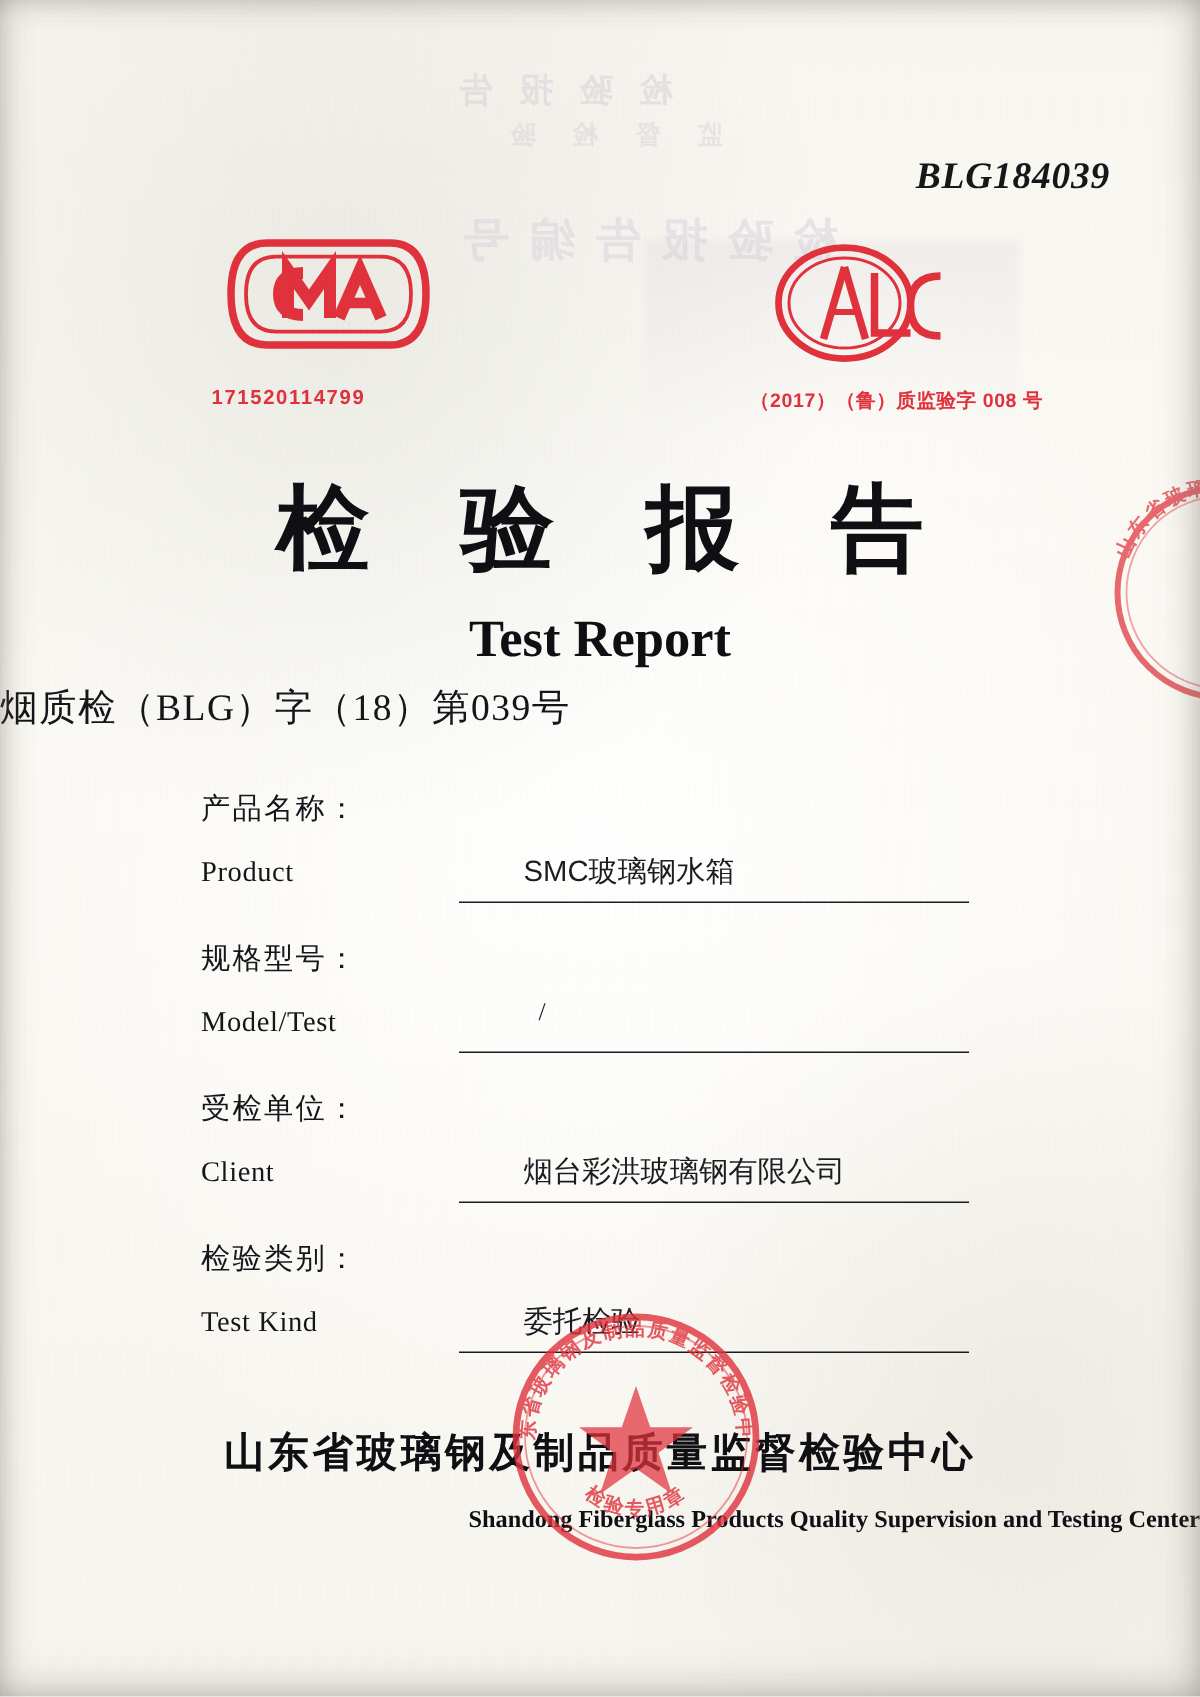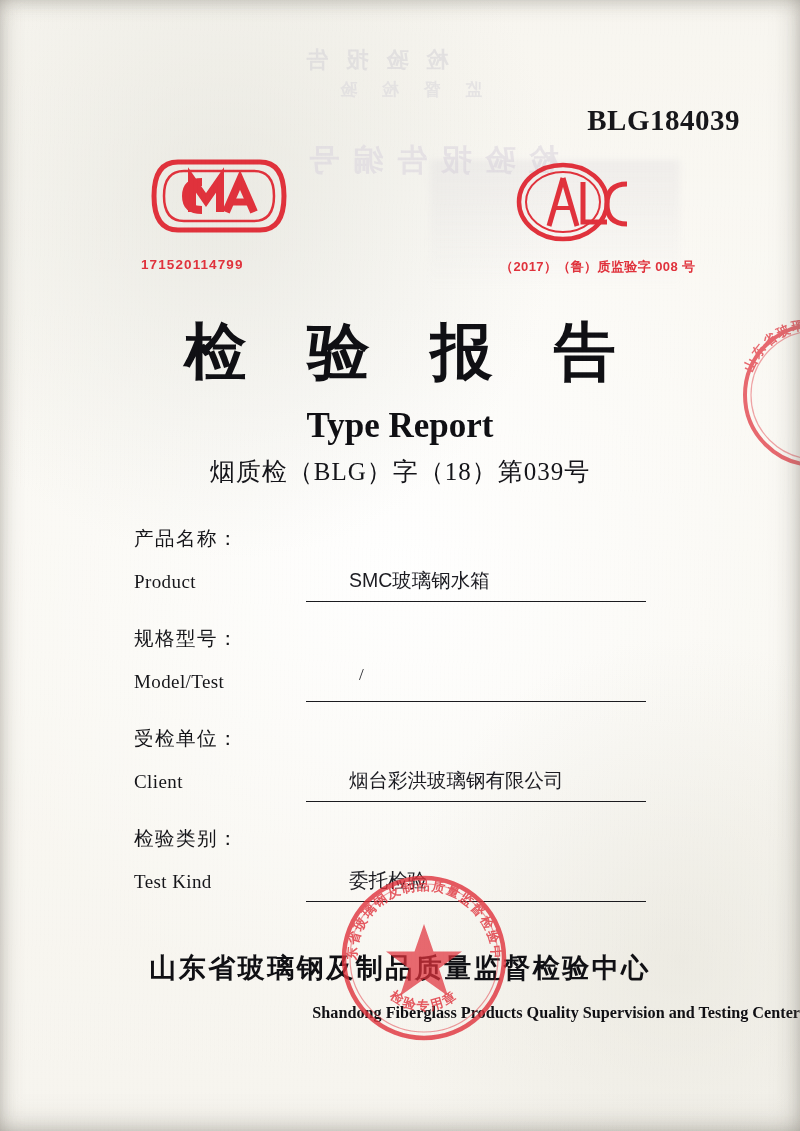--- a/index.html
+++ b/index.html
@@ -76,25 +76,26 @@
     width: 250px; height: 130px;
     background: linear-gradient(180deg, rgba(212,208,214,.45), rgba(212,208,214,0));
     filter: blur(3px);
   }
 
   
   .report-no {
     position: absolute;
     right: 60px;
     top: 104px;
-    font-size: 29px;
+    font-size: 25px;
     font-weight: 700;
     letter-spacing: .5px;
     color: #17171b;
     font-family: "Liberation Serif", serif;
+    font-style: italic;
   }
 
   
   .cma {
     position: absolute;
     left: 148px;
     top: 158px;
     width: 140px;
     height: 76px;
   }
@@ -149,21 +150,21 @@
     text-align: center;
     font-size: 35px;
     font-weight: 700;
     color: #101014;
     font-family: "Liberation Serif", serif;
   }
   .title-code {
     position: absolute;
     left: 0; right: 0;
     top: 455px;
-    text-align: center;
+    text-align: left;
     font-size: 25px;
     color: #15151a;
     font-family: "Liberation Serif", serif;
     letter-spacing: 1px;
   }
 
   
   .fields {
     position: absolute;
     left: 134px;
@@ -307,21 +308,21 @@
       <path d="M48 18 L34 66" stroke="#e0323c" stroke-width="5"></path>
       <path d="M48 18 L62 66" stroke="#e0323c" stroke-width="5"></path>
       <path d="M40 48 L56 48" stroke="#e0323c" stroke-width="4"></path>
       <path d="M68 22 L68 62 L92 62" fill="none" stroke="#e0323c" stroke-width="5"></path>
       <path d="M112 24 Q92 24 92 44 Q92 64 112 64" fill="none" stroke="#e0323c" stroke-width="5"></path>
     </svg>
   </div>
   <div class="cal-code">（2017）（鲁）质监验字 008 号</div>
 
   <div class="main-title">检 验 报 告</div>
-  <div class="title-en">Type Report</div>
+  <div class="title-en">Test Report</div>
   <div class="title-code">烟质检（BLG）字（18）第039号</div>
 
   <div class="fields">
 
     <div class="field-row">
       <div class="field-cn">产品名称：</div>
       <div class="field-en">Product</div>
       <div class="field-value-wrap">
         <div class="field-value">SMC玻璃钢水箱</div>
       </div>

